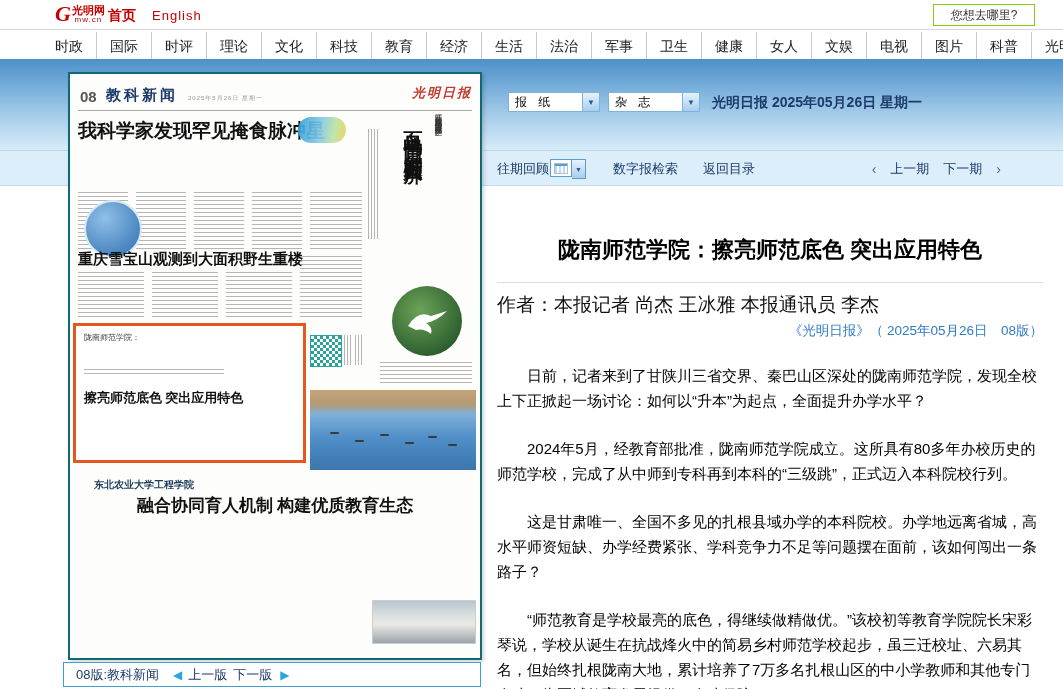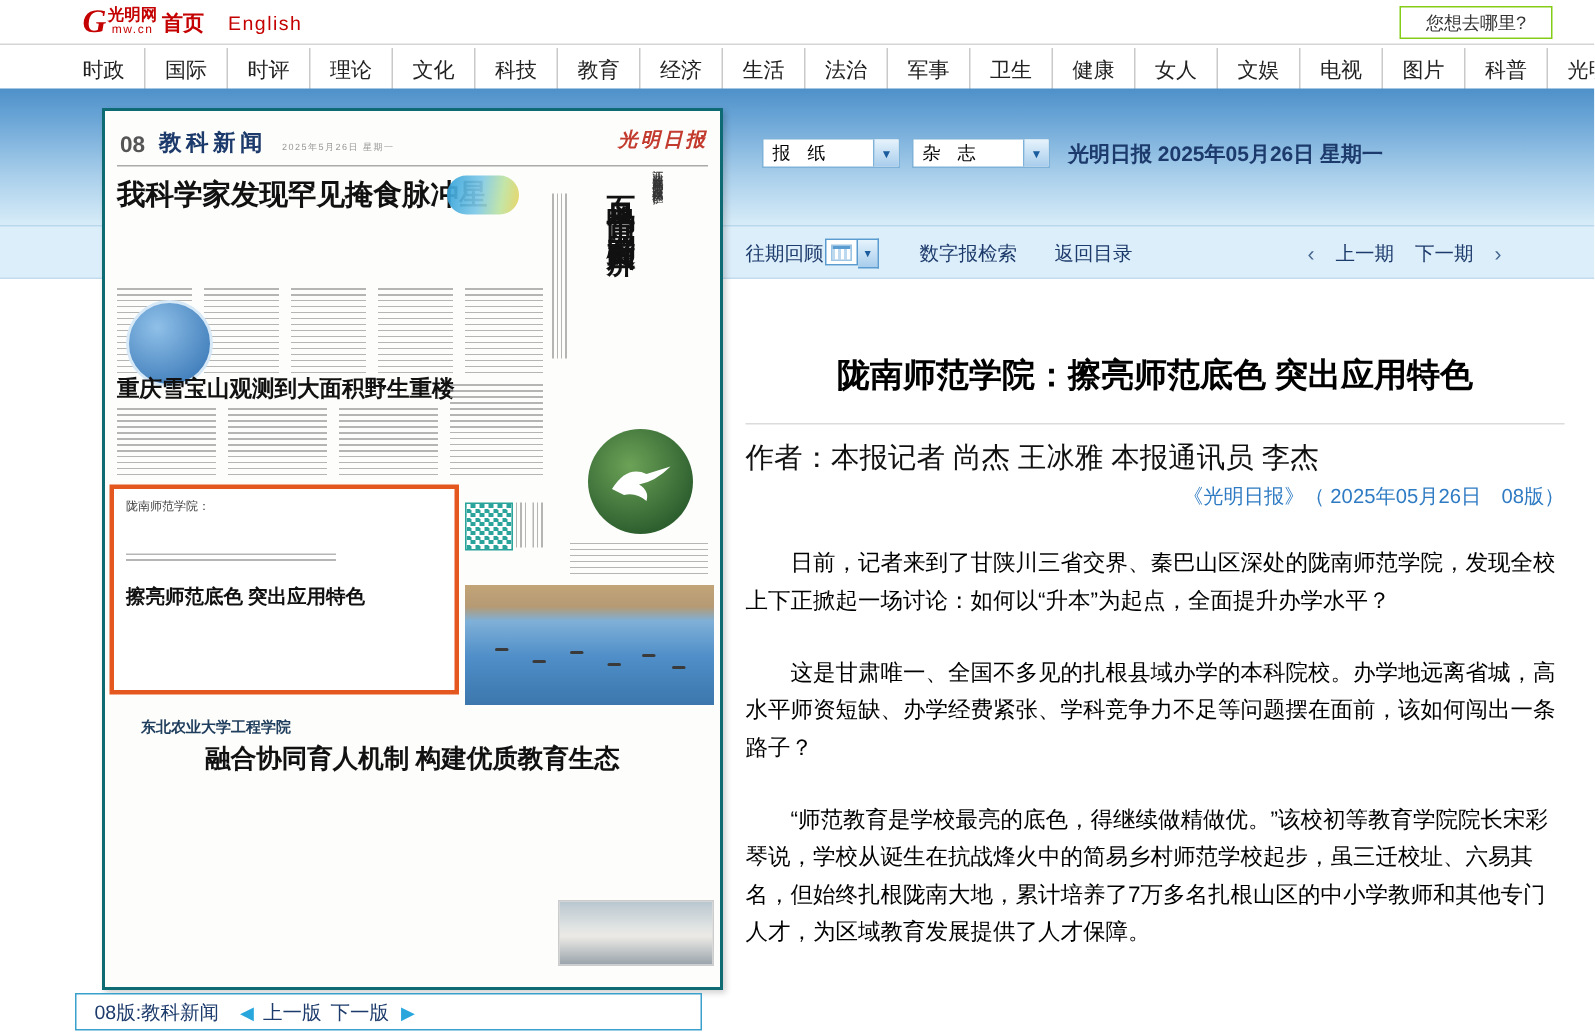--- a/index.html
+++ b/index.html
@@ -70,21 +70,21 @@
   .np-bird{left:322px;top:212px;width:70px;height:70px;border-radius:50%;background:radial-gradient(circle at 40% 35%,#6ca257,#2c5e2e 75%);overflow:hidden;}
   .np-photo{left:240px;top:316px;width:166px;height:80px;background:linear-gradient(180deg,#c3a478 0%,#b59a74 18%,#7fb0d8 30%,#4f8ec8 60%,#3c76ad 100%);}
   .np-photo i{position:absolute;display:block;width:9px;height:2px;background:#3a3a3a;border-radius:1px;}
   .s3-kicker{left:24px;top:404px;font-size:10px;font-weight:bold;color:#1f3d5c;}
   .s3-head{left:8px;top:420px;width:394px;text-align:center;font-size:17px;font-weight:bold;color:#111;font-family:"Liberation Serif",serif;white-space:nowrap;}
   .s3-cols{left:8px;top:450px;width:394px;height:124px;display:flex;gap:8px;position:absolute;}
   .s3-cols div{position:static;flex:1;}
   .np-building{left:302px;top:526px;width:104px;height:44px;background:linear-gradient(180deg,#b9c6cf 0%,#dfe3e2 40%,#eceae6 55%,#9aa4ab 100%);border:1px solid #ccc;box-sizing:border-box;}
 
   
-  #pager{position:absolute;left:50px;top:662px;width:418px;height:25px;border:1px solid #3aa0cc;background:#fff;display:flex;align-items:center;box-sizing:border-box;padding-left:12px;gap:6px;}
+  #pager{position:absolute;left:63px;top:662px;width:418px;height:25px;border:1px solid #3aa0cc;background:#fff;display:flex;align-items:center;box-sizing:border-box;padding-left:12px;gap:6px;}
   .pg-label{font-size:13px;color:#1c3a6b;}
   .pg-arrow{font-size:12px;color:#29a7dd;cursor:pointer;margin-left:8px;}
   .pg-arrow.r{margin-left:2px;}
   .pg-link{font-size:13px;color:#1c3a6b;cursor:pointer;}
 
   
   #article{position:absolute;left:497px;top:236px;width:546px;}
   .a-title{text-align:center;font-size:22px;font-weight:bold;color:#000;margin:0 0 18px 0;line-height:28px;}
   .a-rule{border-top:1px solid #dcdcdc;margin:0 0 9px 0;}
   .a-author{font-size:19px;color:#111;margin:0 0 4px 0;}
@@ -235,18 +235,19 @@
     <span class="pg-arrow r">▶</span>
   </div>
 
   <div id="article">
     <h1 class="a-title">陇南师范学院：擦亮师范底色 突出应用特色</h1>
     <div class="a-rule"></div>
     <div class="a-author">作者：本报记者 尚杰 王冰雅 本报通讯员 李杰</div>
     <div class="a-source">《光明日报》（ 2025年05月26日　08版）</div>
     <div class="a-body">
       <p>日前，记者来到了甘陕川三省交界、秦巴山区深处的陇南师范学院，发现全校上下正掀起一场讨论：如何以“升本”为起点，全面提升办学水平？</p>
+      <p>2024年5月，经教育部批准，陇南师范学院成立。这所具有80多年办校历史的师范学校，完成了从中师到专科再到本科的“三级跳”，正式迈入本科院校行列。</p>
       <p>这是甘肃唯一、全国不多见的扎根县域办学的本科院校。办学地远离省城，高水平师资短缺、办学经费紧张、学科竞争力不足等问题摆在面前，该如何闯出一条路子？</p>
       <p>“师范教育是学校最亮的底色，得继续做精做优。”该校初等教育学院院长宋彩琴说，学校从诞生在抗战烽火中的简易乡村师范学校起步，虽三迁校址、六易其名，但始终扎根陇南大地，累计培养了7万多名扎根山区的中小学教师和其他专门人才，为区域教育发展提供了人才保障。</p>
     </div>
   </div>
 
 </div>
 
 </body></html>

